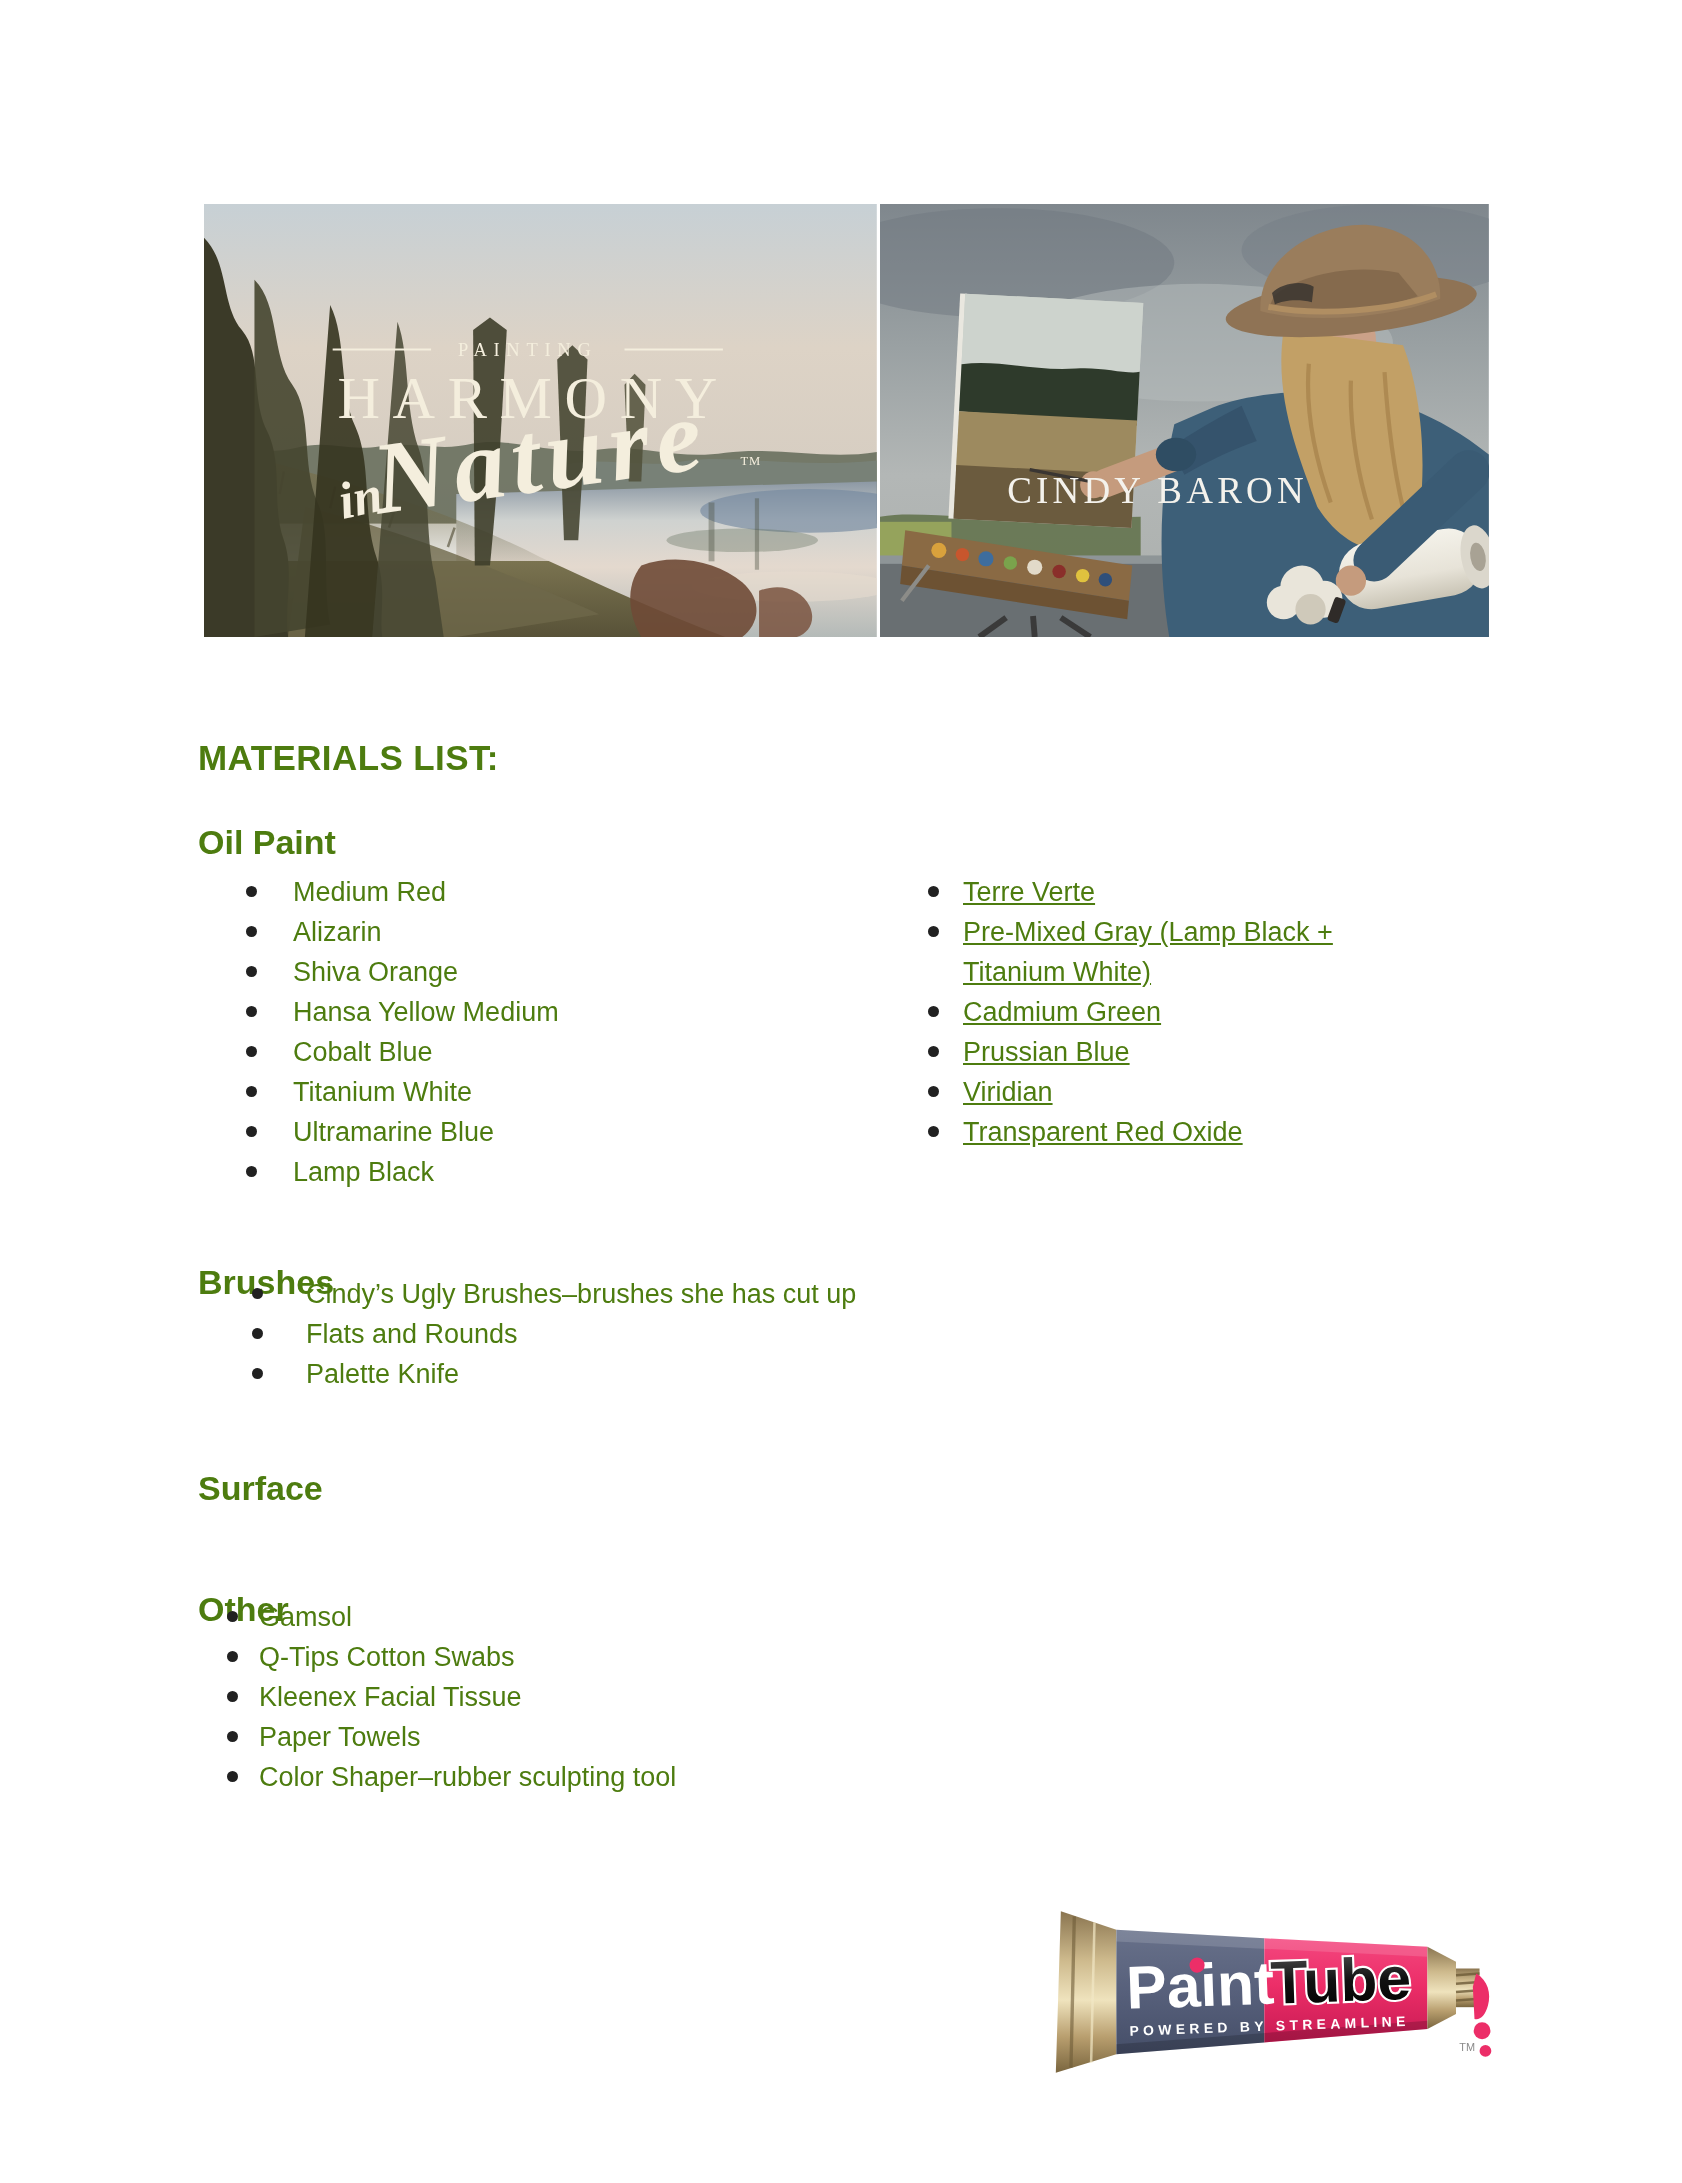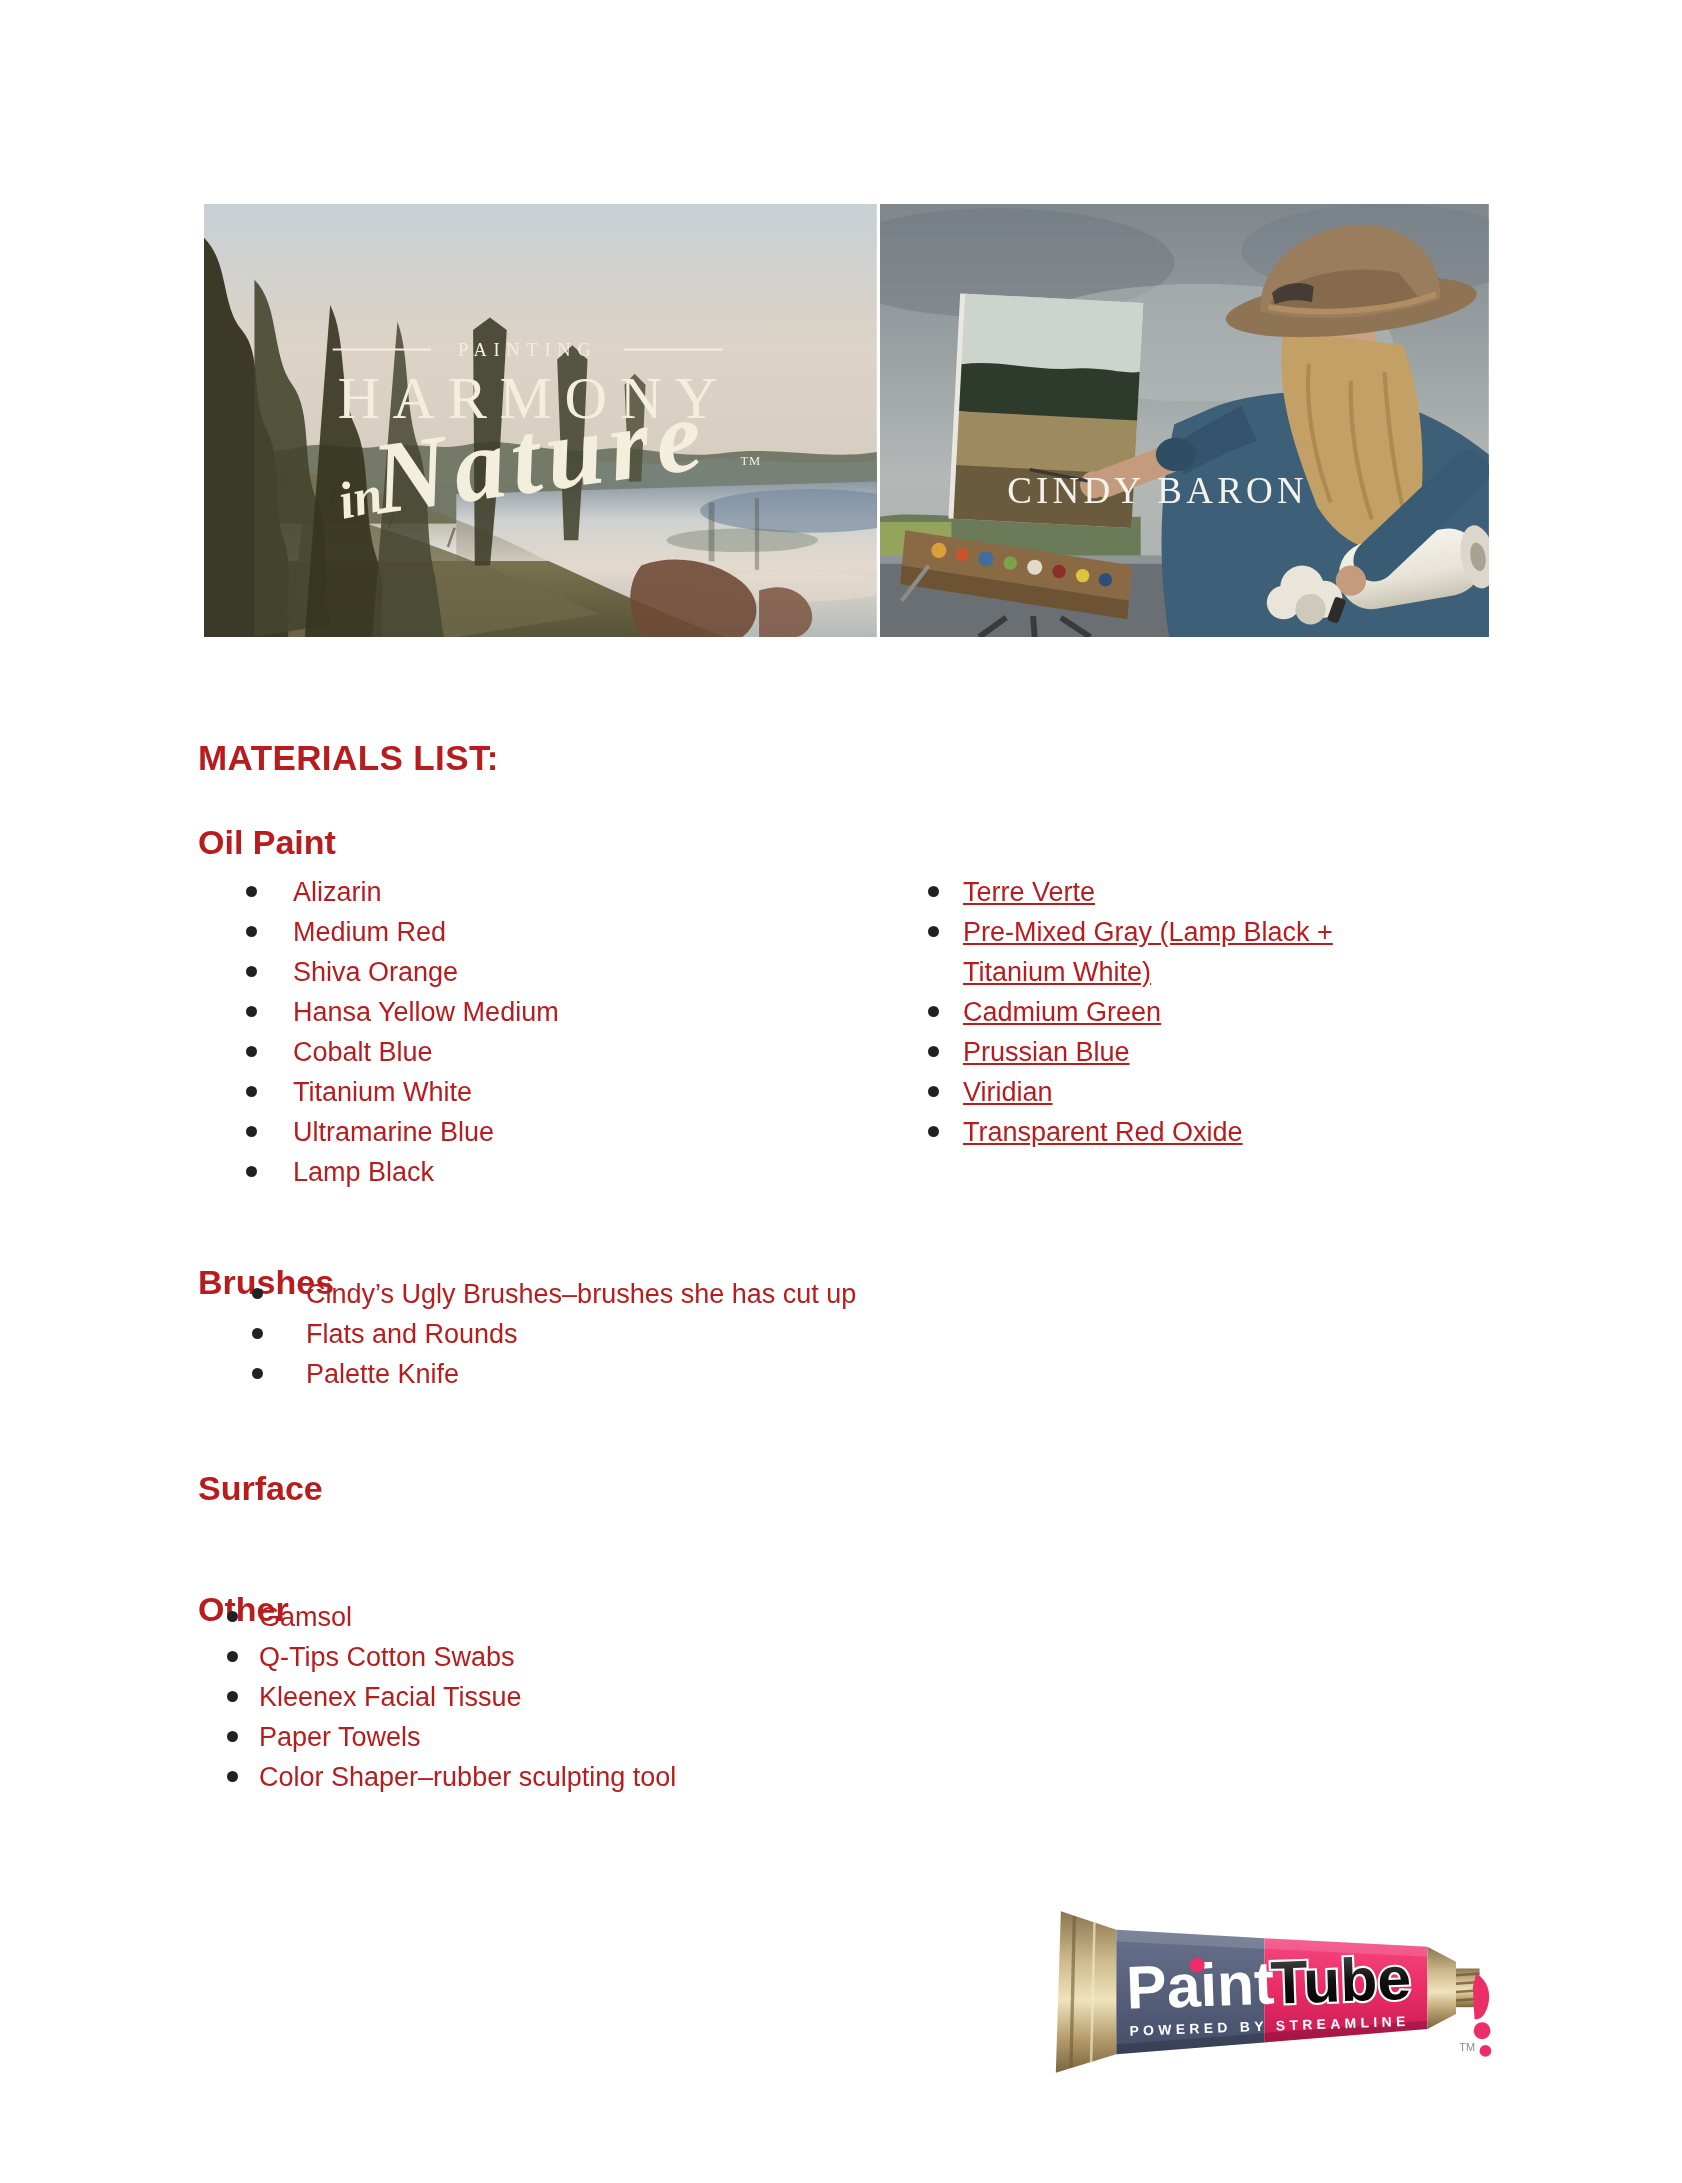--- a/index.html
+++ b/index.html
@@ -1,17 +1,17 @@
 <!DOCTYPE html>
 <html style="font-size:13.5px"><head>
 <meta charset="utf-8">
 <style>
   html,body{margin:0;padding:0;background:#ffffff;}
   .page{position:relative;width:1614px;height:2183px;background:#ffffff;overflow:hidden;
-        font-family:"Liberation Sans",sans-serif;color:#b91c1c;}
+        font-family:"Liberation Sans",sans-serif;color:#4d7c0f;}
   .banner{position:absolute;left:204px;top:204px;width:1285px;height:433px;display:flex;}
   .banner-left{width:673px;height:433px;}
   .banner-right{width:609px;height:433px;margin-left:3.4px;}
   .banner svg{display:block;width:100%;height:100%;}
   .doc-h1{position:absolute;left:198px;font-size:35px;font-weight:700;line-height:37px;letter-spacing:0.4px;}
   .doc-h2{position:absolute;left:198px;font-size:34px;font-weight:700;line-height:34px;}
   ul.mat{position:absolute;list-style:none;margin:0;padding:0;}
   ul.mat li{position:relative;font-size:27px;line-height:40px;}
   ul.mat .dot{position:absolute;top:14.3px;width:11px;height:11px;border-radius:50%;background:#212121;}
   ul.oil-left{left:198px;top:872px;width:606px;}
@@ -199,22 +199,22 @@
         <text x="330" y="356" text-anchor="middle" font-family="'Liberation Serif',serif" font-size="44" letter-spacing="5" fill="#f4f2ec">CINDY BARON</text>
       </svg>
     </div>
   </div>
 
   <h1 class="doc-h1" style="top:716px;">MATERIALS LIST:</h1>
 
   <h2 class="doc-h2" style="top:797px;">Oil Paint</h2>
 
   <ul class="mat oil-left">
+    <li><span class="dot"></span><span>Medium Red</span></li>
     <li><span class="dot"></span><span>Alizarin</span></li>
-    <li><span class="dot"></span><span>Medium Red</span></li>
     <li><span class="dot"></span><span>Shiva Orange</span></li>
     <li><span class="dot"></span><span>Hansa Yellow Medium</span></li>
     <li><span class="dot"></span><span>Cobalt Blue</span></li>
     <li><span class="dot"></span><span>Titanium White</span></li>
     <li><span class="dot"></span><span>Ultramarine Blue</span></li>
     <li><span class="dot"></span><span>Lamp Black</span></li>
   </ul>
 
   <ul class="mat oil-right">
     <li><span class="dot"></span><span>Terre Verte</span></li>

